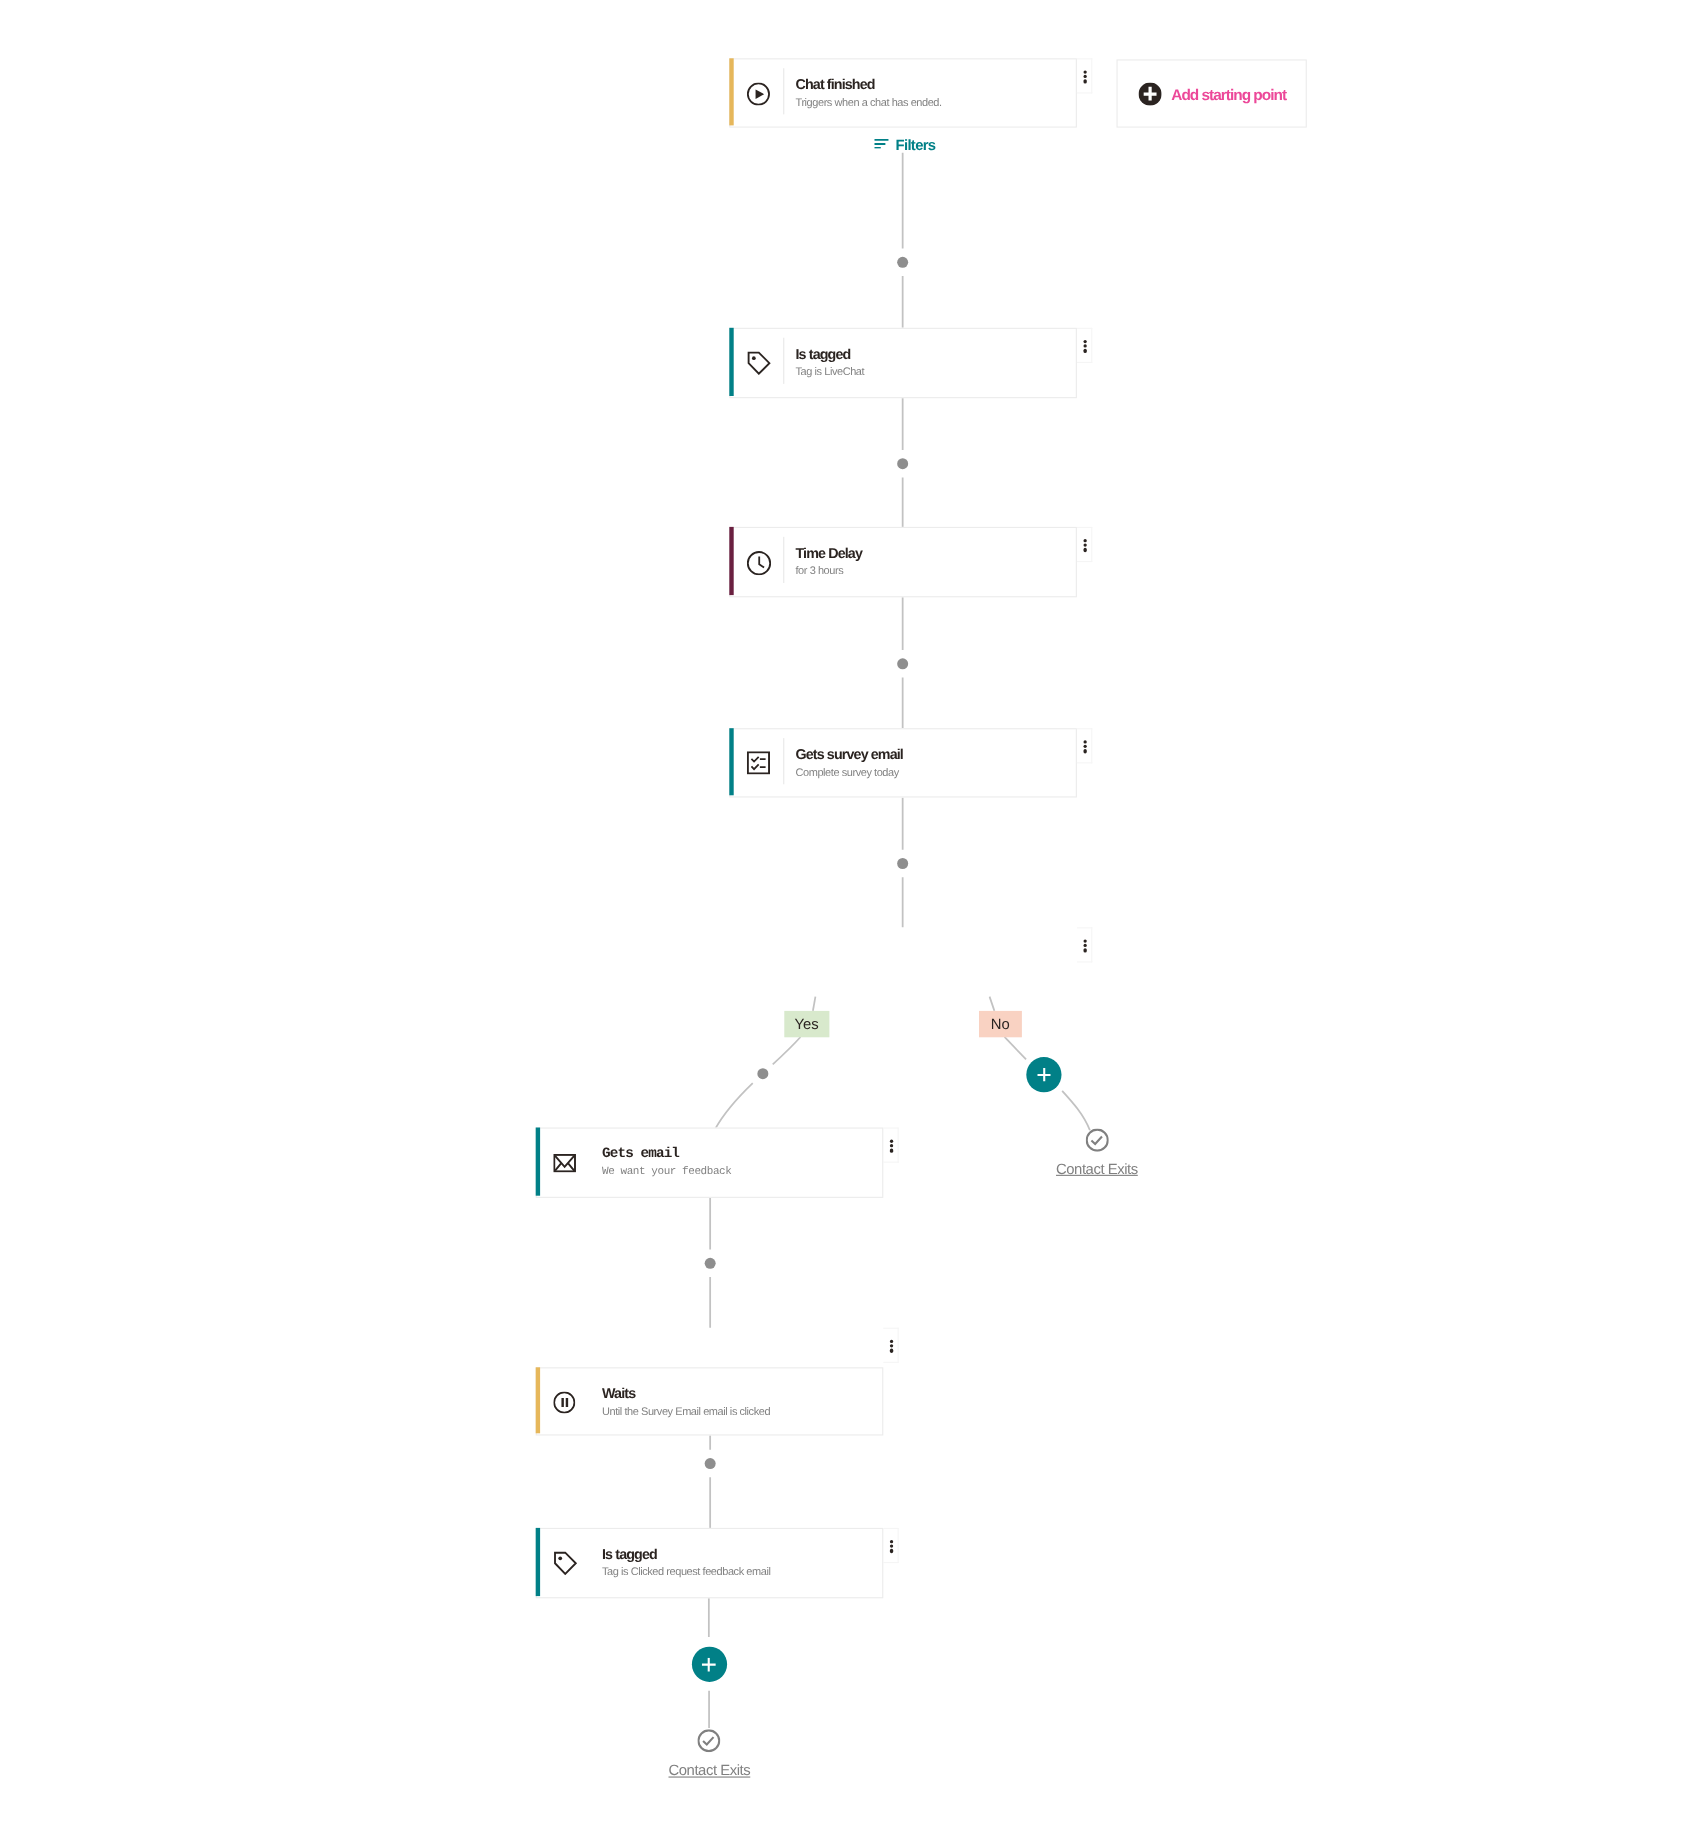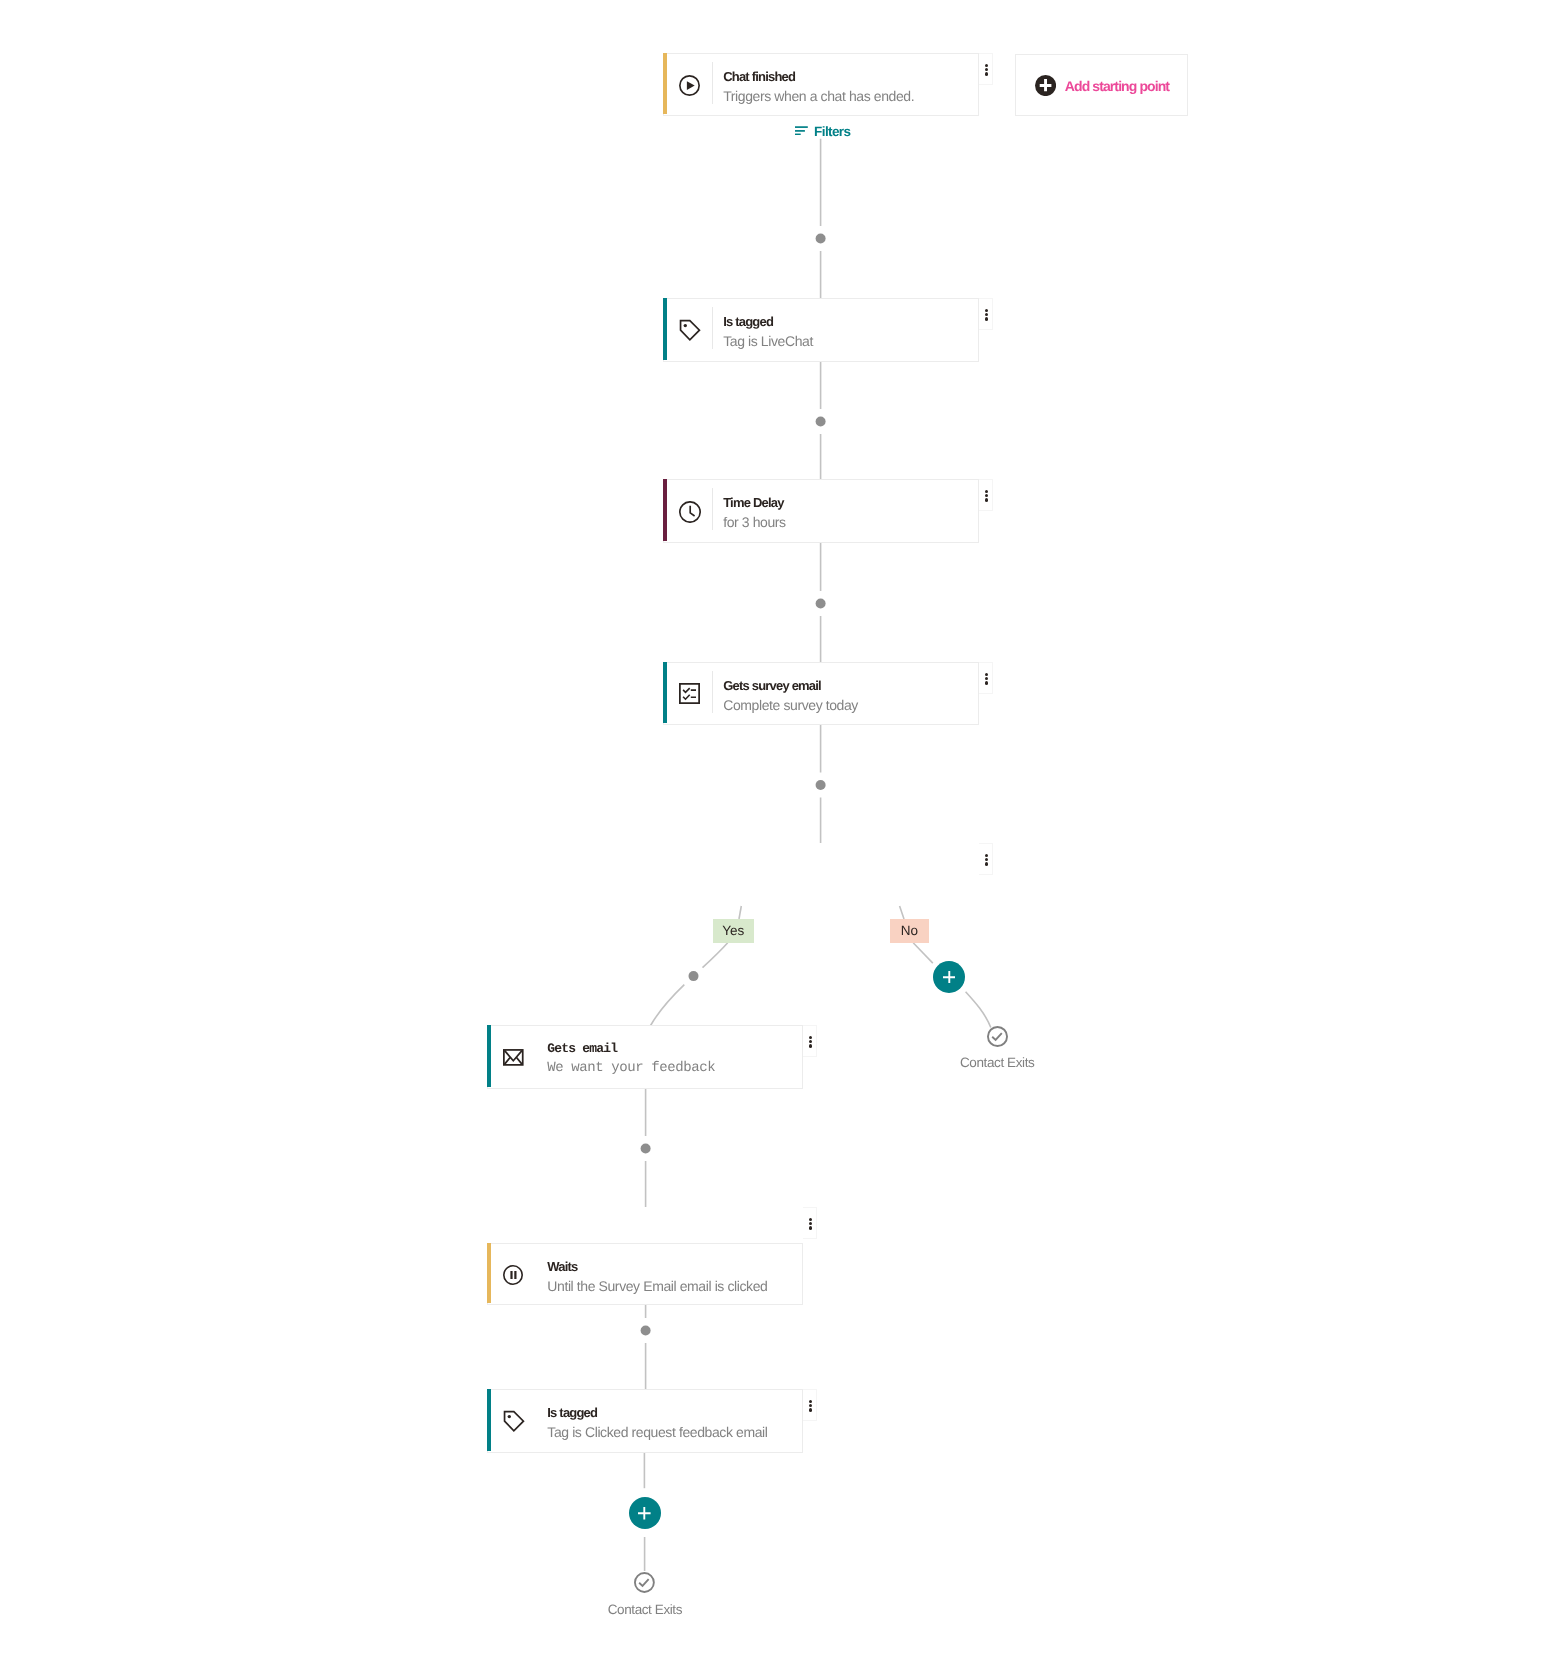--- a/index.html
+++ b/index.html
@@ -5,30 +5,30 @@
   html,body{margin:0;padding:0;background:#fff;}
   body{width:1547px;height:1655px;font-family:"Liberation Sans",sans-serif;overflow:hidden;-webkit-font-smoothing:antialiased;text-rendering:geometricPrecision;}
   #canvas{position:relative;width:1547px;height:1655px;background:#fff;will-change:transform;}
   svg.edges{position:absolute;left:0;top:0;width:1547px;height:1655px;overflow:visible;pointer-events:none;}
 
   .card{position:absolute;background:#fff;border:1px solid #ececec;box-sizing:border-box;}
   .accent{position:absolute;left:-1px;top:-1px;bottom:-1px;width:4px;}
   .ico{position:absolute;display:flex;align-items:center;justify-content:center;}
   .vdiv{position:absolute;width:1px;background:#e8e8e8;}
   .t1{position:absolute;font-size:13px;font-weight:bold;letter-spacing:-0.8px;color:#2b2421;white-space:nowrap;line-height:1;}
-  .t2{position:absolute;font-size:14px;font-weight:normal;letter-spacing:-0.4px;color:#828282;white-space:nowrap;line-height:1;}
+  .t2{position:absolute;font-size:10px;font-weight:normal;letter-spacing:-0.4px;color:#828282;white-space:nowrap;line-height:1;}
   .kebab{position:absolute;border:1px solid #f5f5f5;border-left:none;box-sizing:border-box;background:transparent;}
   .kebab i{position:absolute;left:7.5px;width:3.4px;height:3.4px;margin-left:-1.7px;border-radius:50%;background:#2b2421;display:block;}
 
   .addstart{position:absolute;border:1px solid #ececec;background:#fff;box-sizing:border-box;}
   .addstart .label{position:absolute;font-size:14px;font-weight:bold;letter-spacing:-0.9px;color:#ec4899;white-space:nowrap;line-height:1;}
 
   .pill{position:absolute;display:flex;align-items:center;justify-content:center;font-size:13.5px;color:#2b2421;box-sizing:border-box;}
   .plusbtn{position:absolute;border-radius:50%;display:flex;align-items:center;justify-content:center;}
-  .exitlabel{position:absolute;font-size:13.5px;letter-spacing:-0.4px;color:#808080;text-align:center;white-space:nowrap;line-height:1;}
+  .exitlabel{position:absolute;font-size:13.5px;letter-spacing:-0.4px;color:#808080;text-align:center;white-space:nowrap;line-height:1;text-decoration:underline;}
   .filters{position:absolute;display:flex;align-items:center;color:#018087;font-size:13.5px;font-weight:bold;letter-spacing:-0.6px;white-space:nowrap;line-height:1;}
   .filters .fl{margin-left:6px;}
 </style>
 </head>
 <body>
 
 <div id="canvas">
 
   <svg class="edges" viewBox="0 0 1547 1655">
     <g fill="none" stroke="#c2c2c2" stroke-width="1.6">

